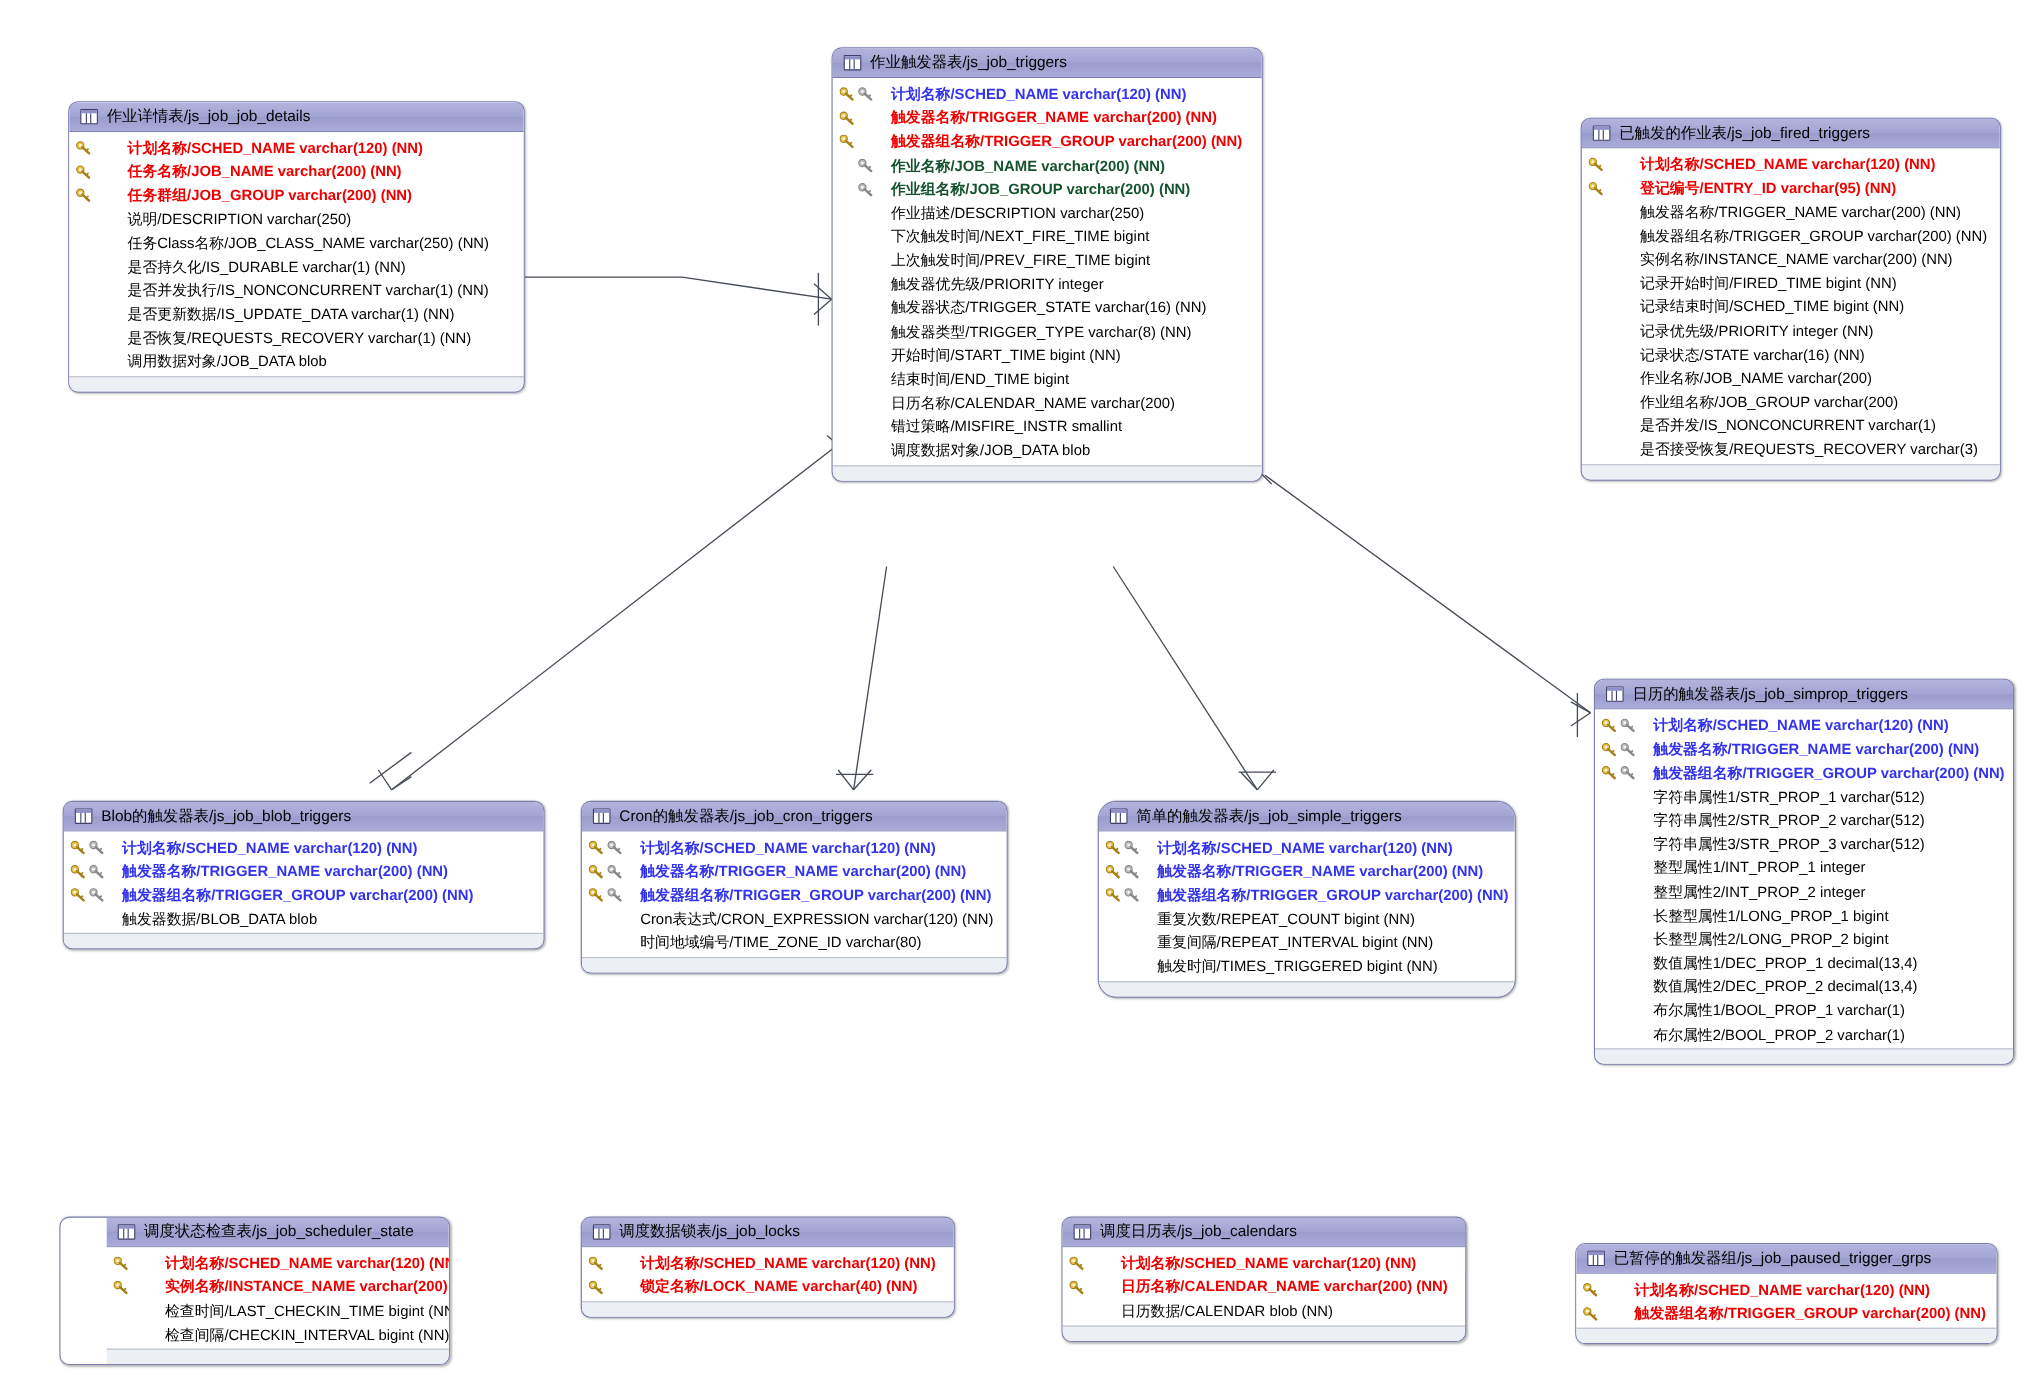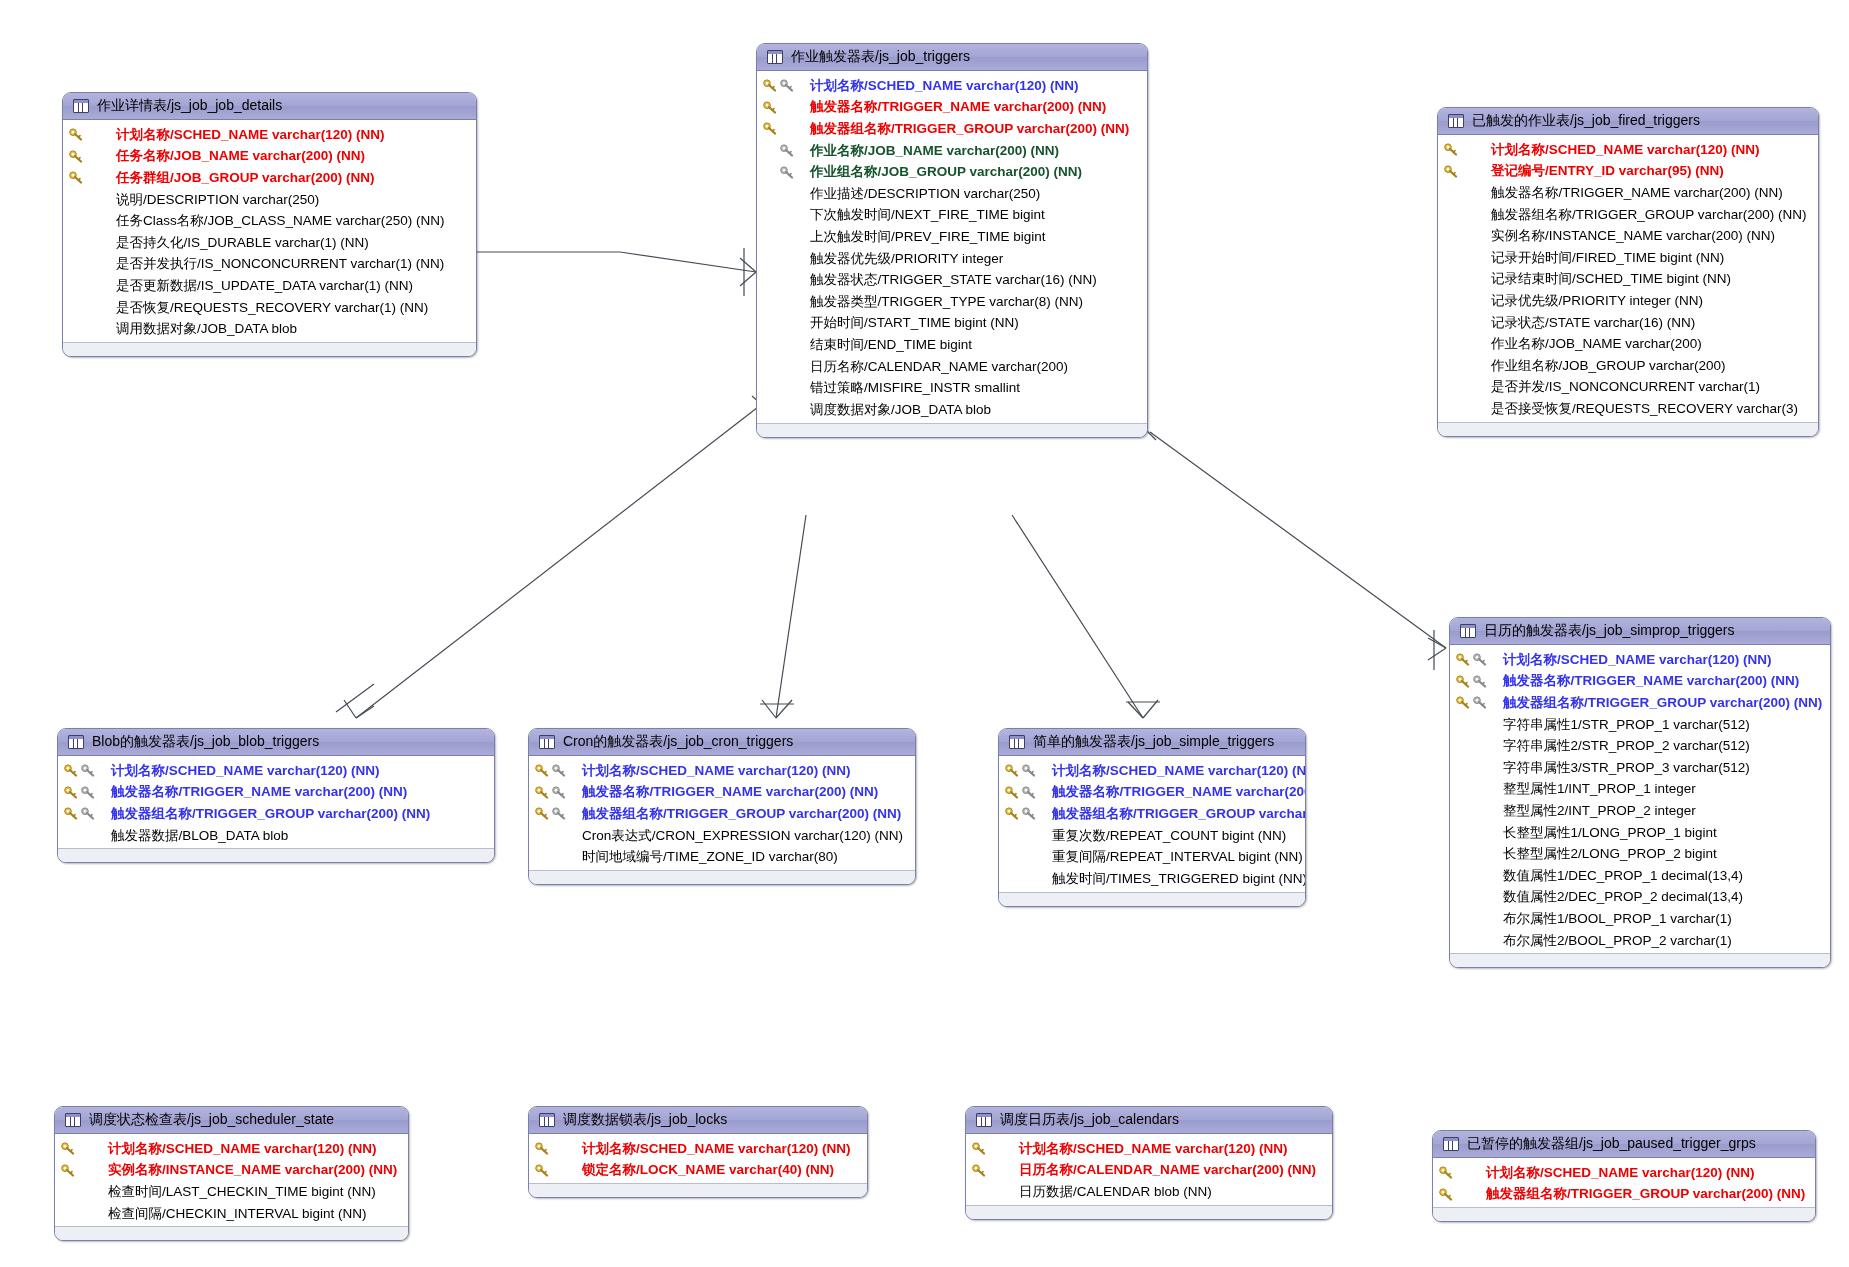--- a/index.html
+++ b/index.html
@@ -751,21 +751,21 @@
           </div>
           <div class="attr">
             <span class="keys">
               <span class="key"></span>
             </span>
             <span class="txt c-black">时间地域编号/TIME_ZONE_ID varchar(80)</span>
           </div>
         </div>
         <div class="ent-foot"></div>
       </div>
-      <div class="entity" style="left: 998px; top: 728px; width: 308px;">
+      <div class="entity" style="left: 998px; top: 728px; width: 380px; border-radius: 17px;">
         <div class="ent-title">
           <span class="tbl-icon"></span>
           <span>简单的触发器表/js_job_simple_triggers</span>
         </div>
         <div class="ent-body">
           <div class="attr">
             <span class="keys">
               <span class="key">
                 <svg width="14" height="13" viewBox="0 0 14 13">
                   <circle cx="4" cy="4.2" r="3.3" fill="#e9c44a" stroke="#a8801a" stroke-width="1"></circle>
@@ -841,21 +841,21 @@
           </div>
           <div class="attr">
             <span class="keys">
               <span class="key"></span>
             </span>
             <span class="txt c-black">触发时间/TIMES_TRIGGERED bigint (NN)</span>
           </div>
         </div>
         <div class="ent-foot"></div>
       </div>
-      <div class="entity" style="left: 54px; top: 1106px; width: 355px;">
+      <div class="entity" style="left: 54px; top: 1106px; width: 355px; padding-left: 42px;">
         <div class="ent-title">
           <span class="tbl-icon"></span>
           <span>调度状态检查表/js_job_scheduler_state</span>
         </div>
         <div class="ent-body">
           <div class="attr">
             <span class="keys">
               <span class="key">
                 <svg width="14" height="13" viewBox="0 0 14 13">
                   <circle cx="4" cy="4.2" r="3.3" fill="#e9c44a" stroke="#a8801a" stroke-width="1"></circle>

